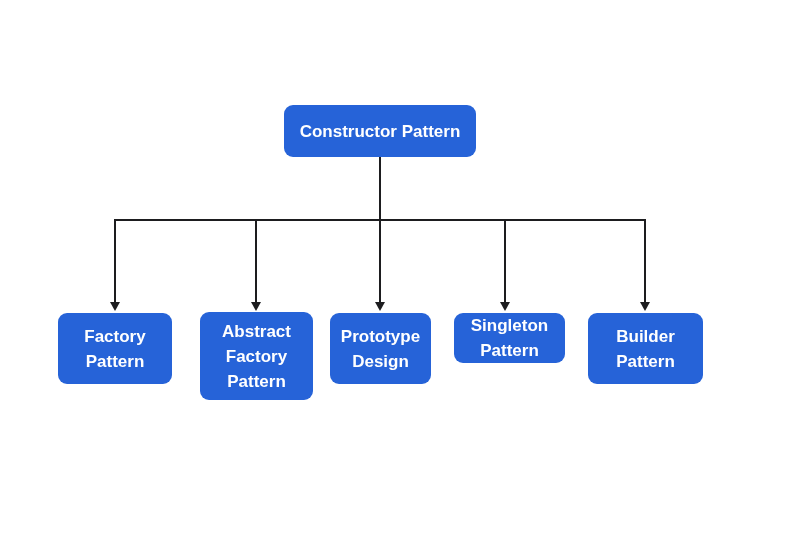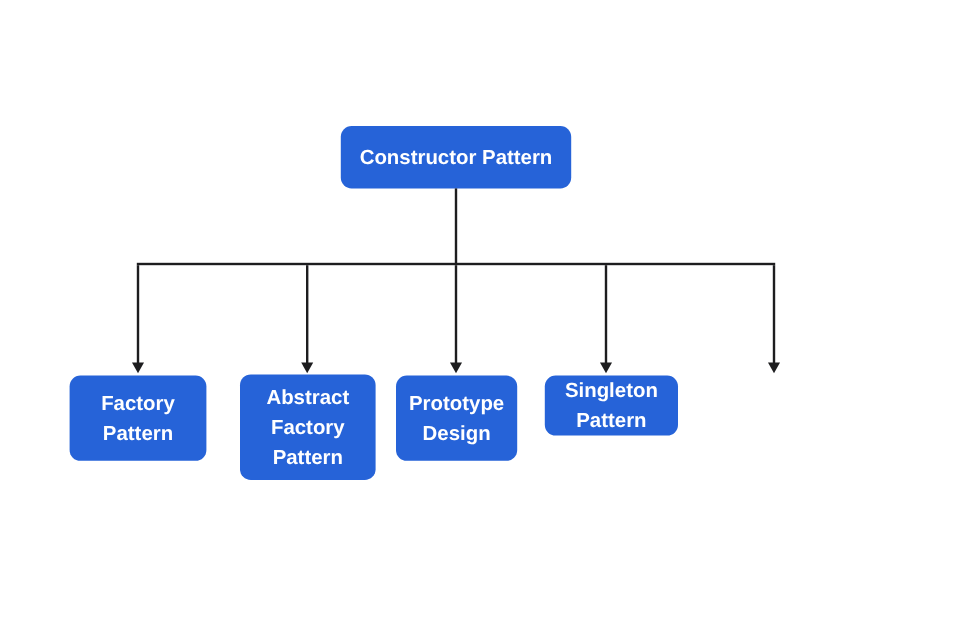--- a/index.html
+++ b/index.html
@@ -94,14 +94,17 @@
   </div>
 
   <div class="node" style="left:330px; top:313px; width:101px; height:71px;">
     <span>Prototype Design</span>
   </div>
 
   <div class="node" style="left:454px; top:313px; width:111px; height:50px;">
     <span>Singleton Pattern</span>
   </div>
 
+  <div class="node" style="left:588px; top:313px; width:115px; height:71px;">
+    <span>Builder Pattern</span>
+  </div>
 
 </div>
 
 </body></html>

